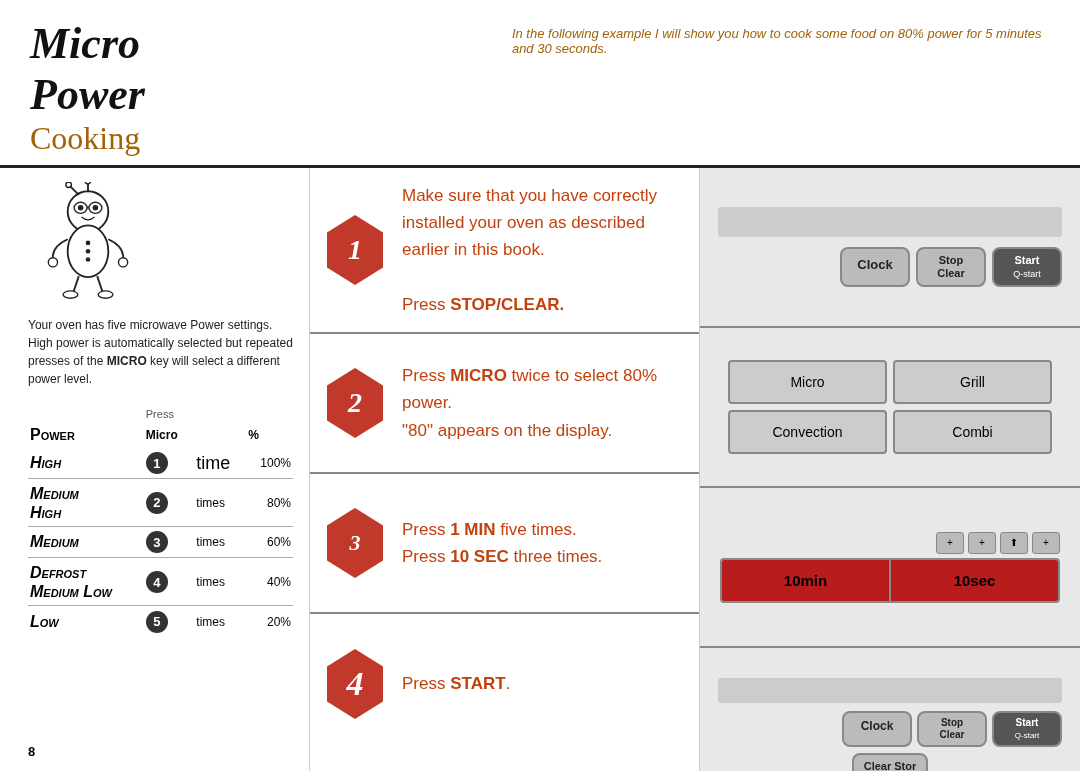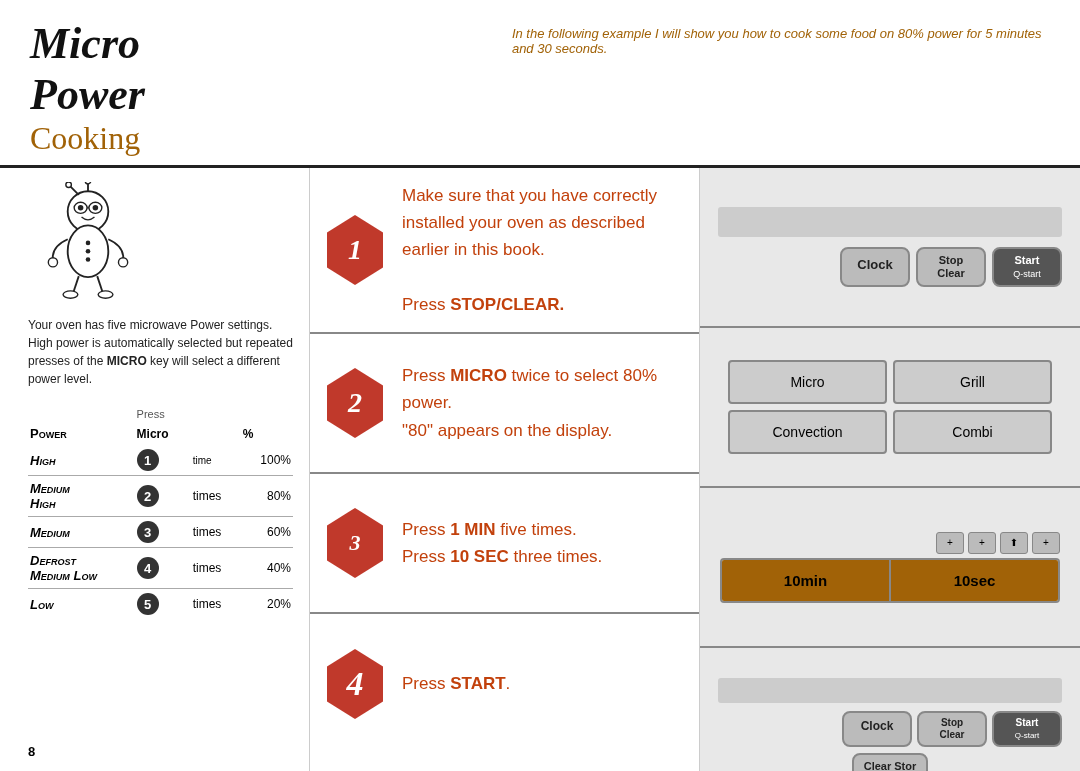--- a/index.html
+++ b/index.html
@@ -85,21 +85,21 @@
       font-size: 10px;
       color: #555;
     }
     .power-table td {
       padding: 4px 2px;
       vertical-align: middle;
     }
     .power-name {
       font-weight: bold;
       font-variant: small-caps;
-      font-size: 13px;
+      font-size: 16px;
     }
     .circle-num {
       width: 22px;
       height: 22px;
       border-radius: 50%;
       background: #333;
       color: #fff;
       font-size: 13px;
       font-weight: bold;
       display: flex;
@@ -265,21 +265,21 @@
       gap: 0;
       border: 2px solid #888;
       border-radius: 4px;
       overflow: hidden;
     }
     .timer-btn {
       flex: 1;
       padding: 12px 6px;
       font-size: 15px;
       font-weight: bold;
-      background: #a16207;
+      background: #b91c1c;
       text-align: center;
       border-right: 2px solid #888;
       cursor: pointer;
     }
     .timer-btn:last-child {
       border-right: none;
     }
   </style>
 </head>
 <body>
@@ -353,21 +353,21 @@
         <td><strong>Micro</strong></td>
         <td></td>
         <td><strong>%</strong></td>
       </tr>
 
       <tr>
         <td><span class="power-name"><em>High</em></span></td>
         <td>
               <div class="circle-num">1</div>
             </td>
-        <td style="font-size:10px; padding-left:4px;">time</td>
+        <td style="font-size:18px; padding-left:4px;">time</td>
         <td style="text-align:right;">100%</td>
       </tr>
       <tr class="divider-row">
             <td colspan="4"></td>
           </tr>
 
       <tr>
         <td style="line-height:1.2;">
           <span class="power-name"><em>Medium<br>High</em></span>
         </td>

